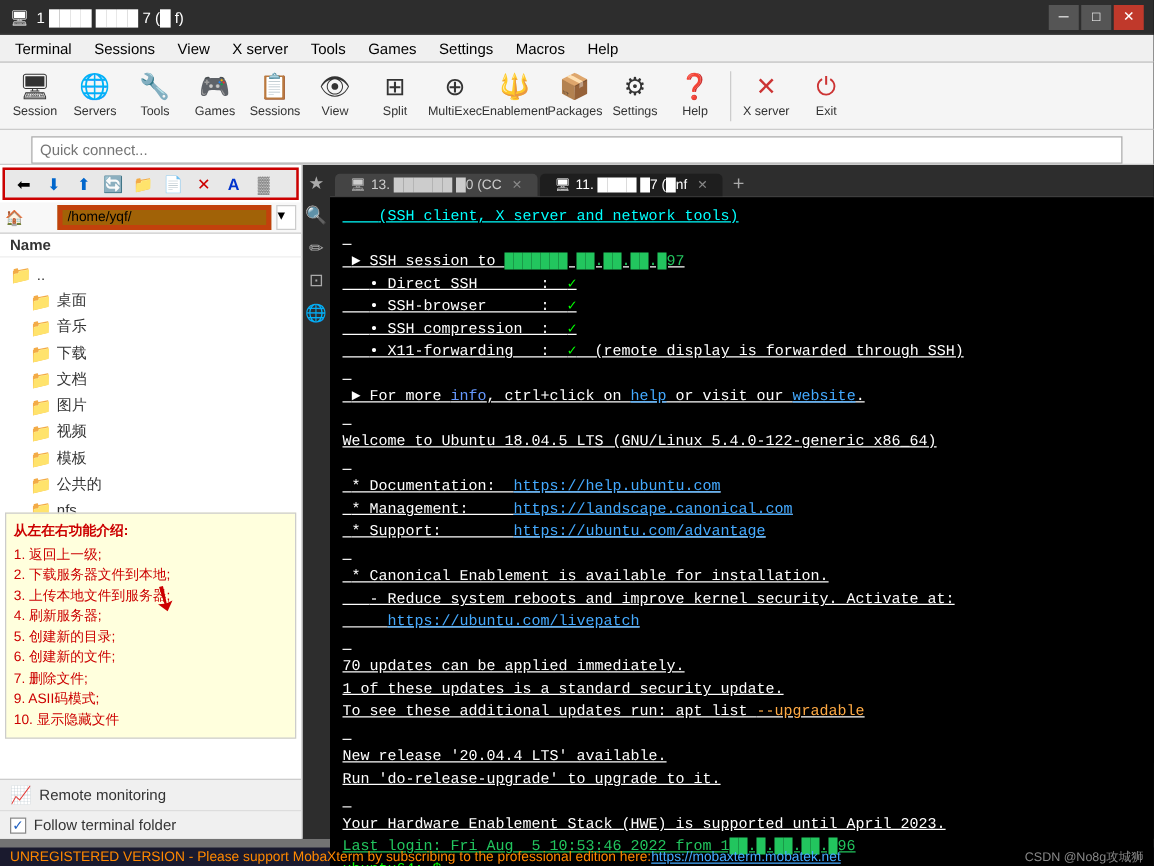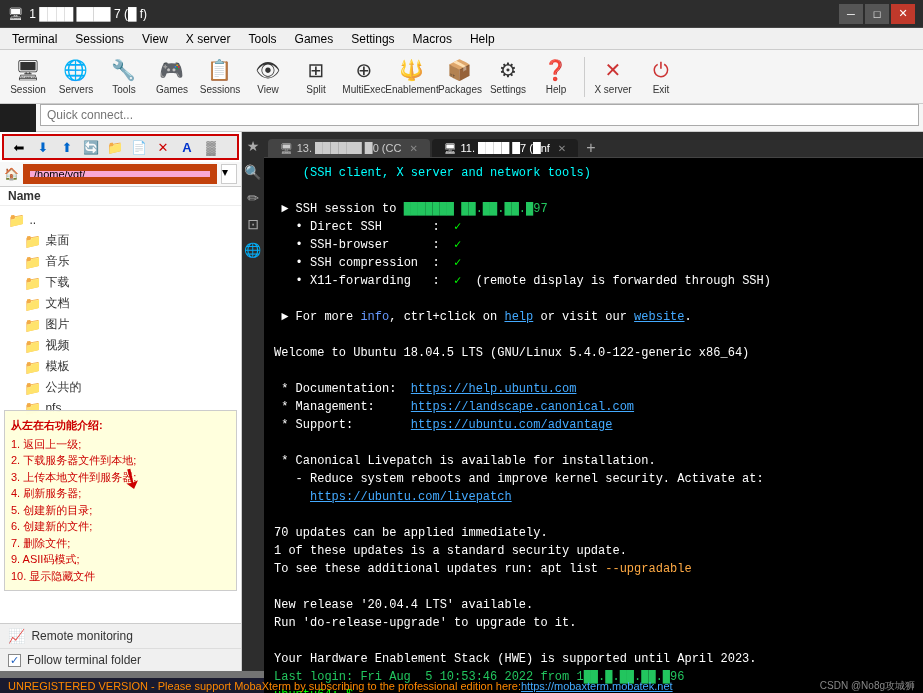--- a/index.html
+++ b/index.html
@@ -65,24 +65,23 @@
       font-size: 10px; color: #333;
     }
     .toolbar-icon { font-size: 20px; line-height: 24px; }
     .toolbar-sep { width: 1px; height: 40px; background: #ccc; margin: 0 2px; }
 
     
     .quick-connect-bar {
       background: #f5f5f5;
       height: 28px;
       display: flex;
-      align-items: flex-start;
-      padding: 0 4px;
+      align-items: flex-end;
+      padding: 0 25px;
       border-bottom: 1px solid #ccc;
-      margin-left: 36px;
     }
     .quick-connect-input {
       flex: 1; height: 22px;
       border: 1px solid #aaa;
       padding: 0 6px;
       font-size: 12px;
       background: #fff;
     }
 
     
@@ -122,22 +121,22 @@
 
     
     .path-bar {
       display: flex; align-items: center;
       padding: 2px 4px;
       border-bottom: 1px solid #ccc;
       gap: 4px;
       background: #f8f8f8;
     }
     .path-input {
-      flex: 1; height: 20px; border: 7px solid #c2410c;
-      padding: 0 4px; font-size: 11px; background: #f9a8d4;
+      flex: 1; height: 20px; border: 4px solid #c2410c;
+      padding: 0 4px; font-size: 11px; background: #a16207; margin-left: 23px;
     }
     .path-dropdown { width: 16px; height: 20px; border: 1px solid #ccc; background: #fff; cursor: pointer; }
 
     
     .file-tree {
       flex: 1;
       overflow-y: auto;
       padding: 4px 0;
       font-size: 12px;
     }
@@ -249,21 +248,21 @@
       overflow-y: auto;
       line-height: 1.5;
     }
     .t-cyan { color: #00ffff; }
     .t-green { color: #00ff00; }
     .t-yellow { color: #22c55e; }
     .t-white { color: #ffffff; }
     .t-blue { color: #6699ff; }
     .t-link { color: #44aaff; text-decoration: underline; cursor: pointer; }
     .t-orange { color: #ffaa44; }
-    .terminal-line { display: block; white-space: pre-wrap; }
+    .terminal-line { display: block; white-space: pre-wrap; text-decoration: underline; }
 
     
     .side-icons {
       width: 22px;
       background: #2d2d2d;
       display: flex;
       flex-direction: column;
       align-items: center;
       padding: 4px 0;
       gap: 6px;
@@ -524,21 +523,21 @@
         <span class="terminal-line t-white">   • X11-forwarding   :  <span class="t-green">✓</span>  (remote display is forwarded through SSH)</span>
         <span class="terminal-line">&nbsp;</span>
         <span class="terminal-line t-white"> ► For more <span class="t-blue">info</span>, ctrl+click on <span class="t-link">help</span> or visit our <span class="t-link">website</span>.</span>
         <span class="terminal-line">&nbsp;</span>
         <span class="terminal-line t-white">Welcome to Ubuntu 18.04.5 LTS (GNU/Linux 5.4.0-122-generic x86_64)</span>
         <span class="terminal-line">&nbsp;</span>
         <span class="terminal-line t-white"> * Documentation:  <span class="t-link">https://help.ubuntu.com</span></span>
         <span class="terminal-line t-white"> * Management:     <span class="t-link">https://landscape.canonical.com</span></span>
         <span class="terminal-line t-white"> * Support:        <span class="t-link">https://ubuntu.com/advantage</span></span>
         <span class="terminal-line">&nbsp;</span>
-        <span class="terminal-line t-white"> * Canonical Livepatch is available for installation.</span>
+        <span class="terminal-line t-white"> * Canonical Enablement is available for installation.</span>
         <span class="terminal-line t-white">   - Reduce system reboots and improve kernel security. Activate at:</span>
         <span class="terminal-line">     <span class="t-link">https://ubuntu.com/livepatch</span></span>
         <span class="terminal-line">&nbsp;</span>
         <span class="terminal-line t-white">70 updates can be applied immediately.</span>
         <span class="terminal-line t-white">1 of these updates is a standard security update.</span>
         <span class="terminal-line t-white">To see these additional updates run: apt list <span class="t-orange">--upgradable</span></span>
         <span class="terminal-line">&nbsp;</span>
         <span class="terminal-line t-white">New release '20.04.4 LTS' available.</span>
         <span class="terminal-line t-white">Run 'do-release-upgrade' to upgrade to it.</span>
         <span class="terminal-line">&nbsp;</span>

